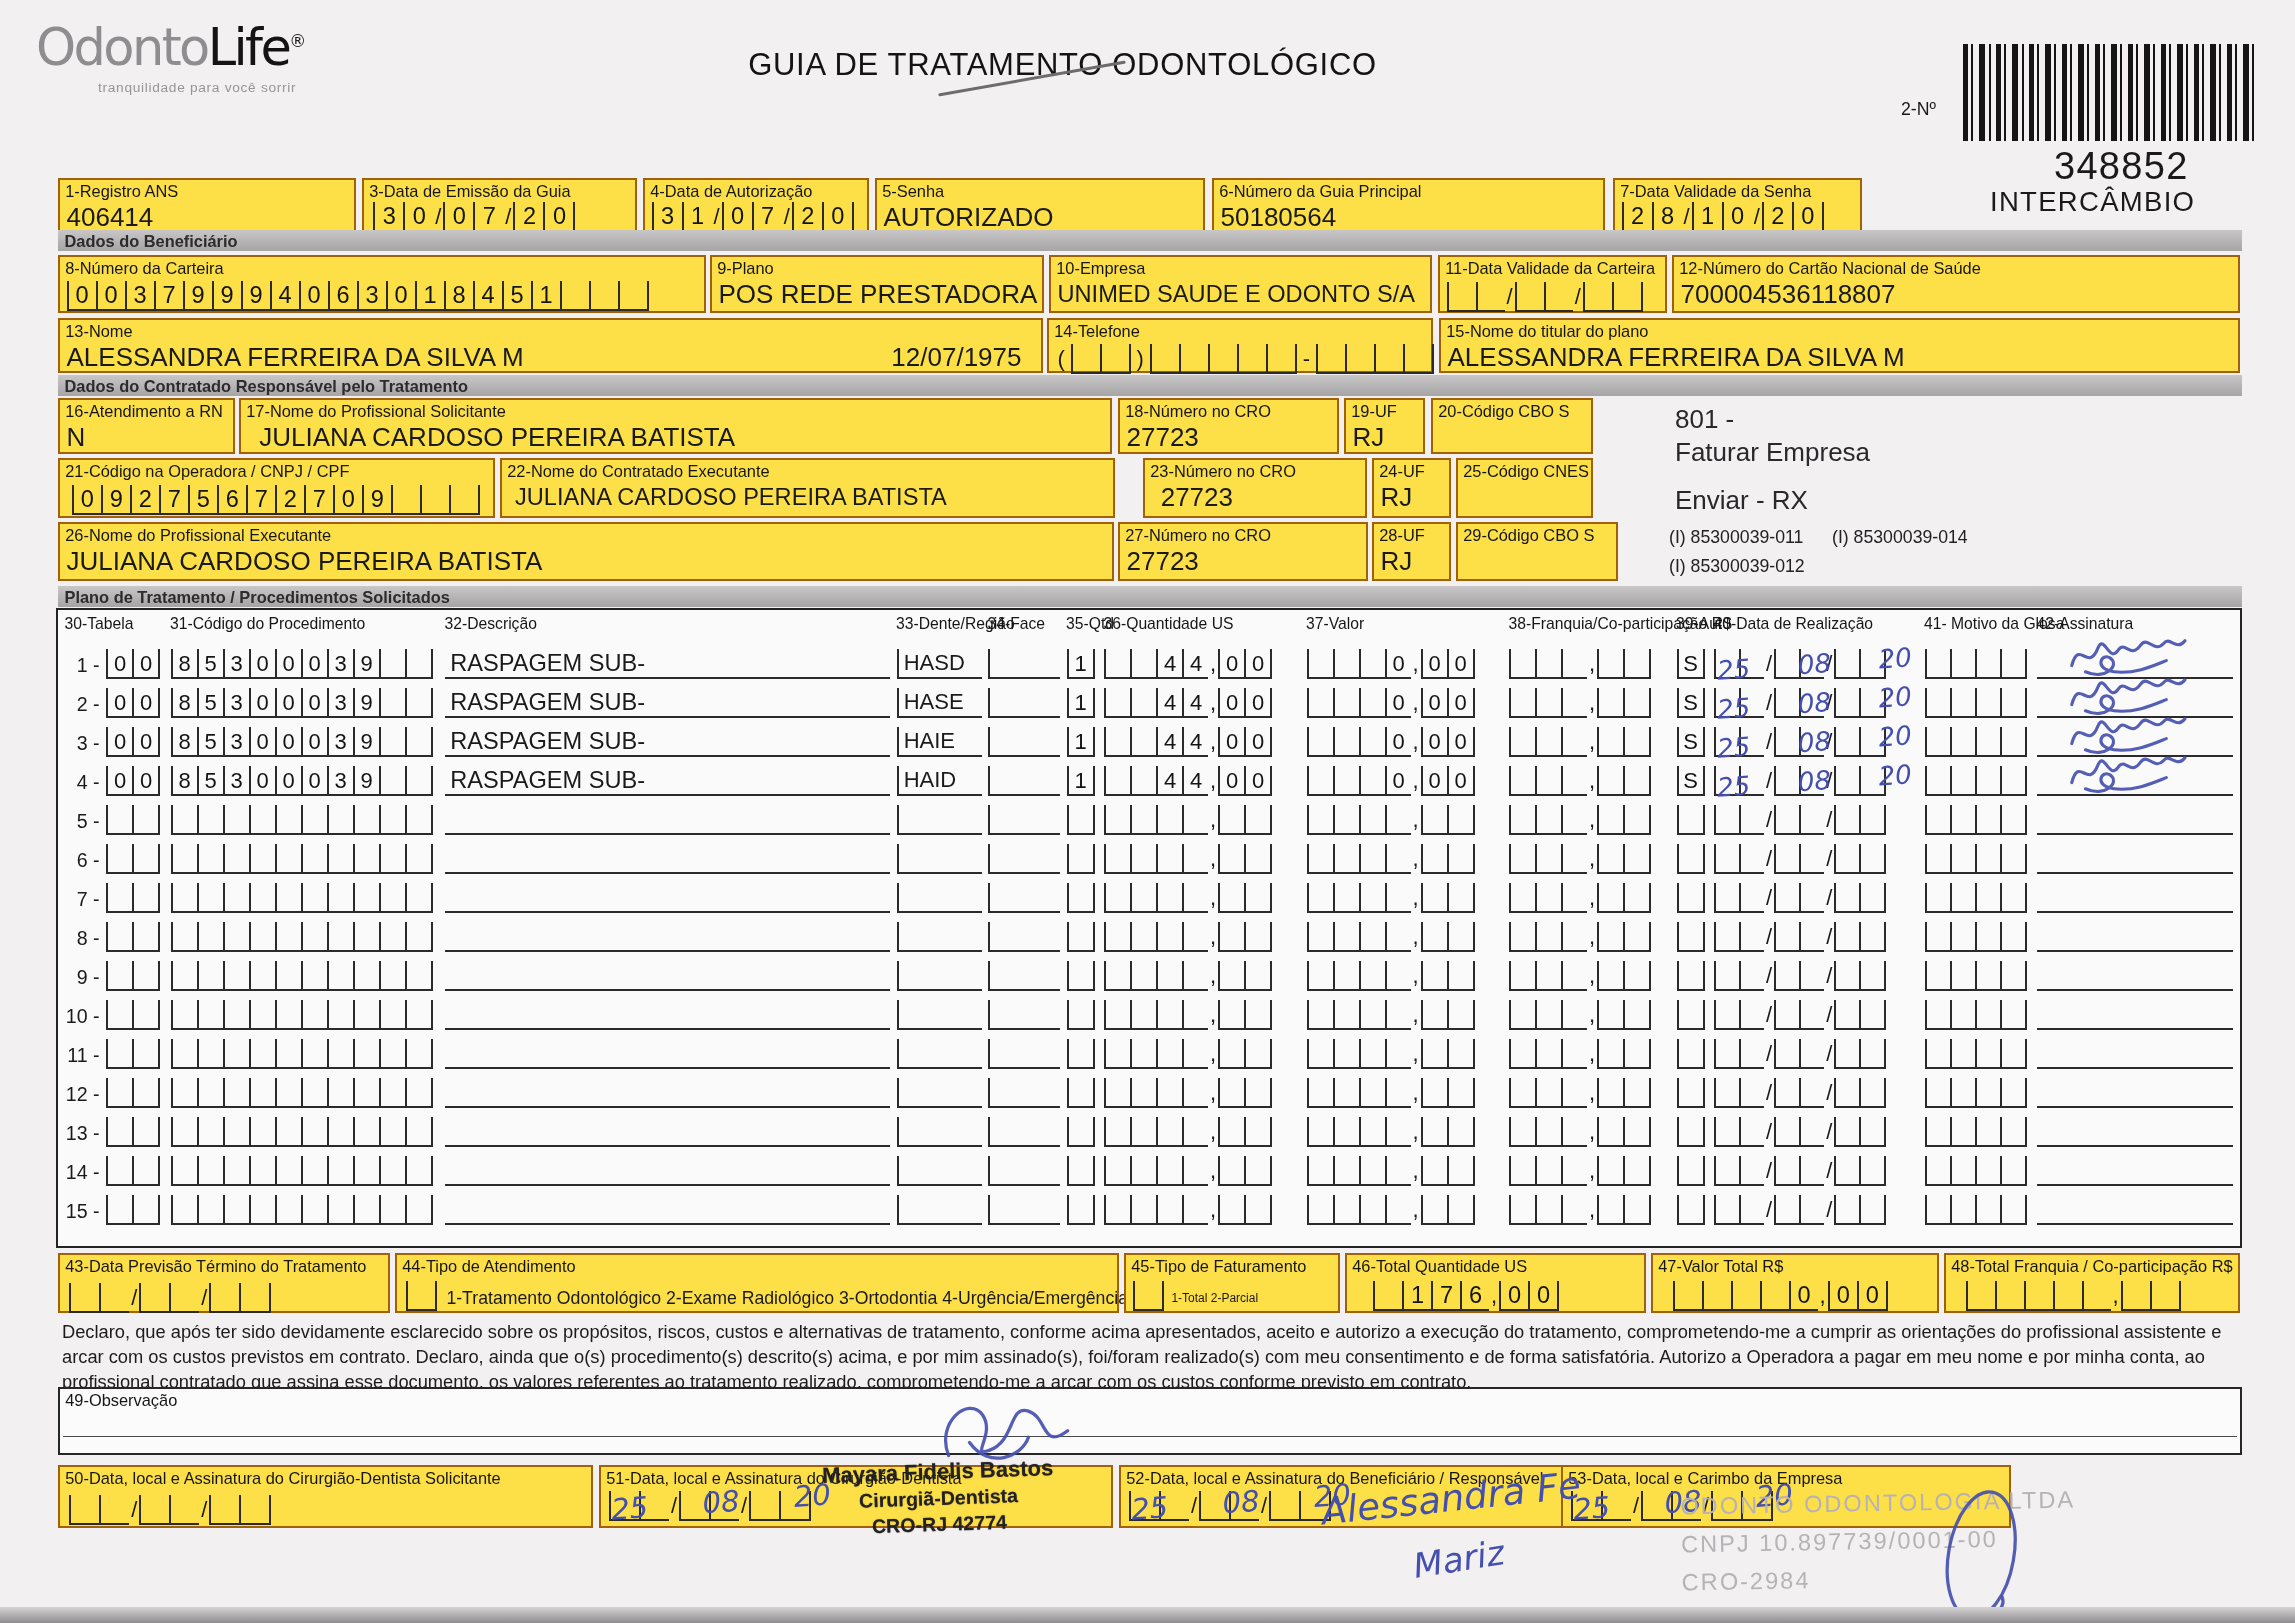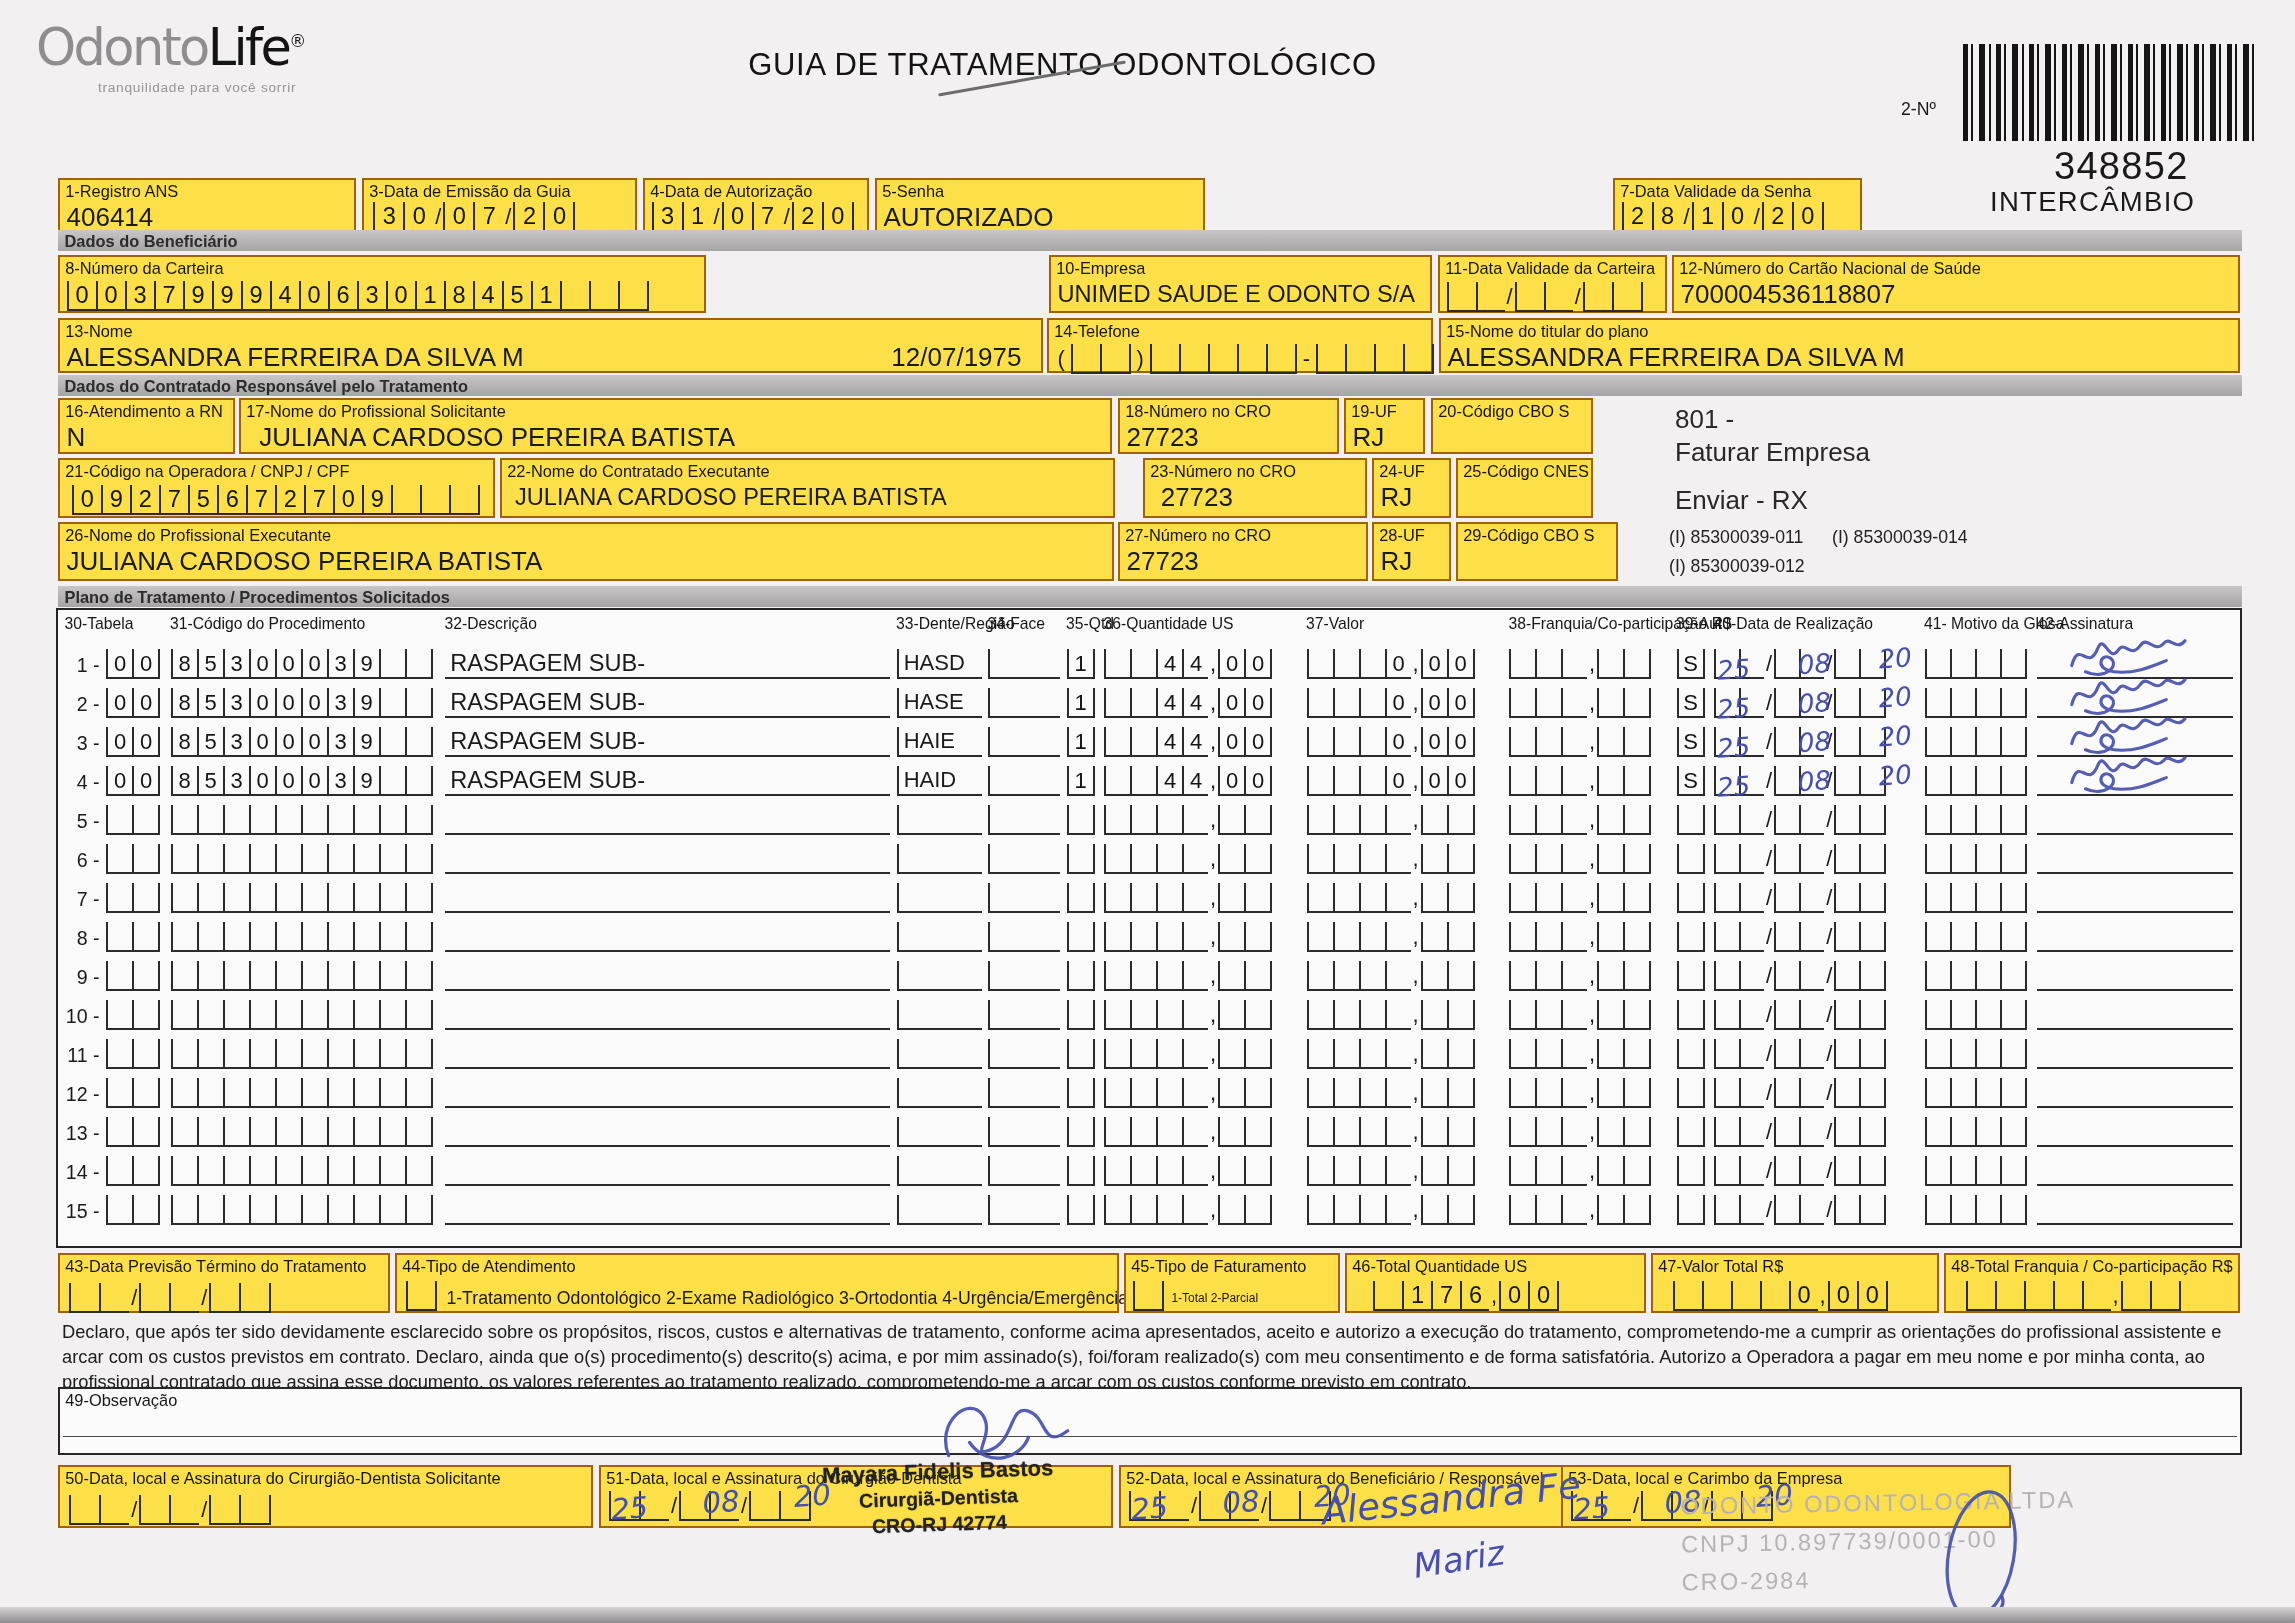--- a/index.html
+++ b/index.html
@@ -103,20 +103,24 @@
         <span class="cc">7</span>
         <span class="csep">/</span>
         <span class="cc">2</span>
         <span class="cc">0</span>
       </div>
   </div>
   <div class="fbox" style="left:875px;top:178px;width:330px;height:54px">
     <div class="lbl">5-Senha</div>
     <div class="val">AUTORIZADO</div>
   </div>
+  <div class="fbox" style="left:1212px;top:178px;width:393px;height:54px">
+    <div class="lbl">6-Número da Guia Principal</div>
+    <div class="val">50180564</div>
+  </div>
   <div class="fbox" style="left:1613px;top:178px;width:249px;height:54px">
     <div class="lbl">7-Data Validade da Senha</div>
     <div class="dwide comb" style="margin:1.3px 0 0 6.5px">
         <span class="cc">2</span>
         <span class="cc">8</span>
         <span class="csep">/</span>
         <span class="cc">1</span>
         <span class="cc">0</span>
         <span class="csep">/</span>
         <span class="cc">2</span>
@@ -143,20 +147,24 @@
         <span class="cc">0</span>
         <span class="cc">1</span>
         <span class="cc">8</span>
         <span class="cc">4</span>
         <span class="cc">5</span>
         <span class="cc">1</span>
         <span class="cc">&nbsp;</span>
         <span class="cc">&nbsp;</span>
         <span class="cc">&nbsp;</span>
       </div>
+  </div>
+  <div class="fbox" style="left:710px;top:255px;width:334px;height:58px">
+    <div class="lbl">9-Plano</div>
+    <div class="val">POS REDE PRESTADORA</div>
   </div>
   <div class="fbox" style="left:1049px;top:255px;width:383px;height:58px">
     <div class="lbl">10-Empresa</div>
     <div class="val sm">UNIMED SAUDE E ODONTO S/A</div>
   </div>
   <div class="fbox" style="left:1438px;top:255px;width:229px;height:58px">
     <div class="lbl">11-Data Validade da Carteira</div>
     <div style="margin:3.9px 0 0 6.5px" class="comb">
         <span class="cc">&nbsp;</span>
         <span class="cc">&nbsp;</span>

